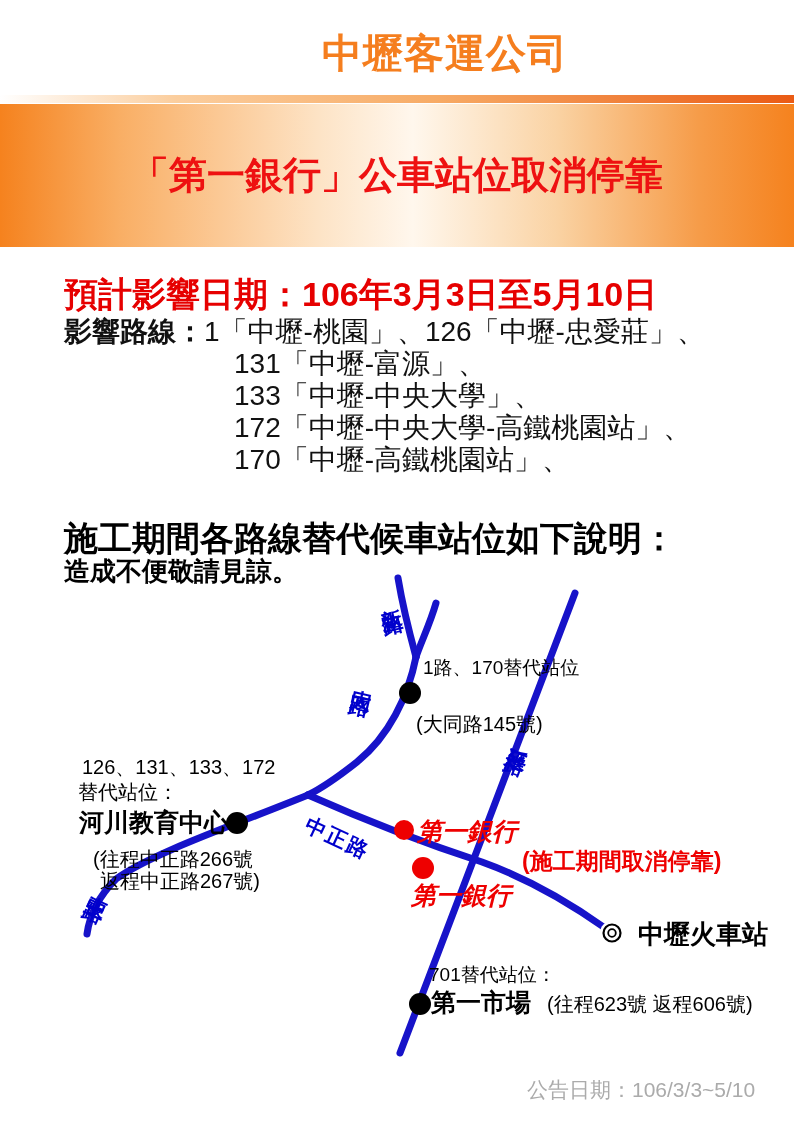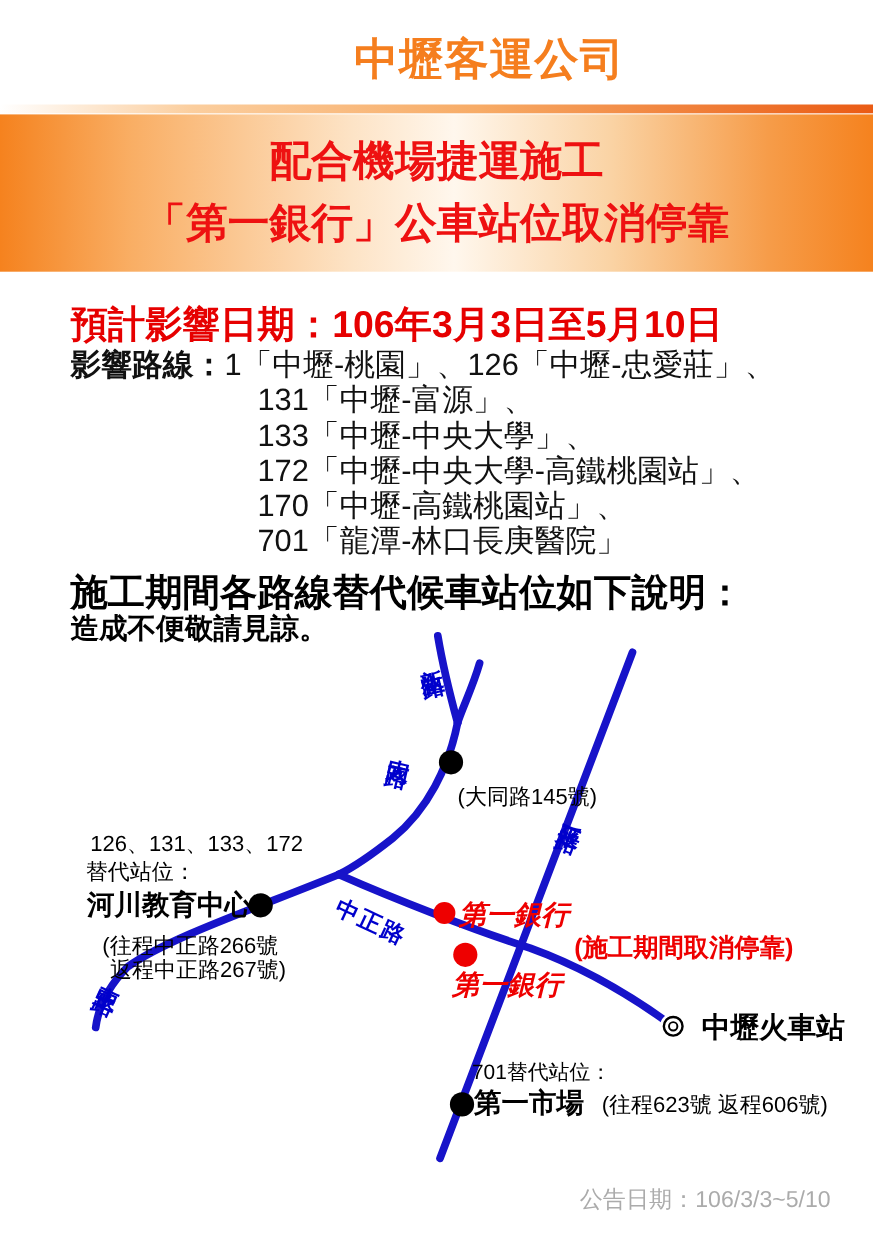--- a/index.html
+++ b/index.html
@@ -75,32 +75,30 @@
   }
 </style>
 </head>
 <body>
 
 <div class="page">
 
   <div class="abs company-title">中壢客運公司</div>
   <div class="abs banner-strip"></div>
   <div class="abs banner">
-    <div>配合機場捷運施工</div>
     <div>「第一銀行」公車站位取消停靠</div>
   </div>
 
   <div class="abs date-line">預計影響日期：106年3月3日至5月10日</div>
   <div class="abs routes">
     <div><span class="lbl">影響路線：</span><span>1「中壢-桃園」、126「中壢-忠愛莊」、</span></div>
     <div class="cont">131「中壢-富源」、</div>
     <div class="cont">133「中壢-中央大學」、</div>
     <div class="cont">172「中壢-中央大學-高鐵桃園站」、</div>
     <div class="cont">170「中壢-高鐵桃園站」、</div>
-    <div class="cont">701「龍潭-林口長庚醫院」</div>
   </div>
   <div class="abs desc1">施工期間各路線替代候車站位如下說明：</div>
   <div class="abs desc2">造成不便敬請見諒。</div>
 
   <svg class="map-svg" viewBox="0 0 794 1123">
     <path class="road" d="M 398,578 C 403,608 410,635 416,657"></path>
     <path class="road" d="M 436,603 C 430,624 421,642 416,657"></path>
     <path class="road" d="M 416,657 C 408,697 389,736 357,762 C 338,777 322,788 308,795"></path>
     <path class="road" d="M 87,934 C 90,912 101,894 116,879 C 152,853 232,826 308,795"></path>
     <path class="road" d="M 308,795 C 360,818 430,845 482,862 C 532,880 574,906 605,928"></path>
@@ -118,20 +116,21 @@
       <circle class="ring" cx="612" cy="933" r="3.8" stroke-width="1.8"></circle>
     </g>
   </svg>
 
   <div class="abs road-label rl-xinsheng">新生路</div>
   <div class="abs road-label rl-datong">大同路</div>
   <div class="abs road-label rl-yanping">延平路</div>
   <div class="abs road-label rl-zzwest">中正路</div>
   <div class="abs rl-zzeast">中正路</div>
 
+  <div class="abs m-small" style="left:423px;top:655px;">1路、170替代站位</div>
   <div class="abs m-med" style="left:416px;top:711px;">(大同路145號)</div>
 
   <div class="abs m-med" style="left:82px;top:754px;">126、131、133、172</div>
   <div class="abs m-med" style="left:78px;top:779px;">替代站位：</div>
   <div class="abs m-name" style="left:79px;top:806px;">河川教育中心</div>
   <div class="abs m-med" style="left:93px;top:846px;">(往程中正路266號</div>
   <div class="abs m-med" style="left:100px;top:868px;">返程中正路267號)</div>
 
   <div class="abs m-red" style="left:417px;top:815px;">第一銀行</div>
   <div class="abs m-red-note" style="left:510px;top:846px;margin-left:12px;">(施工期間取消停靠)</div>

